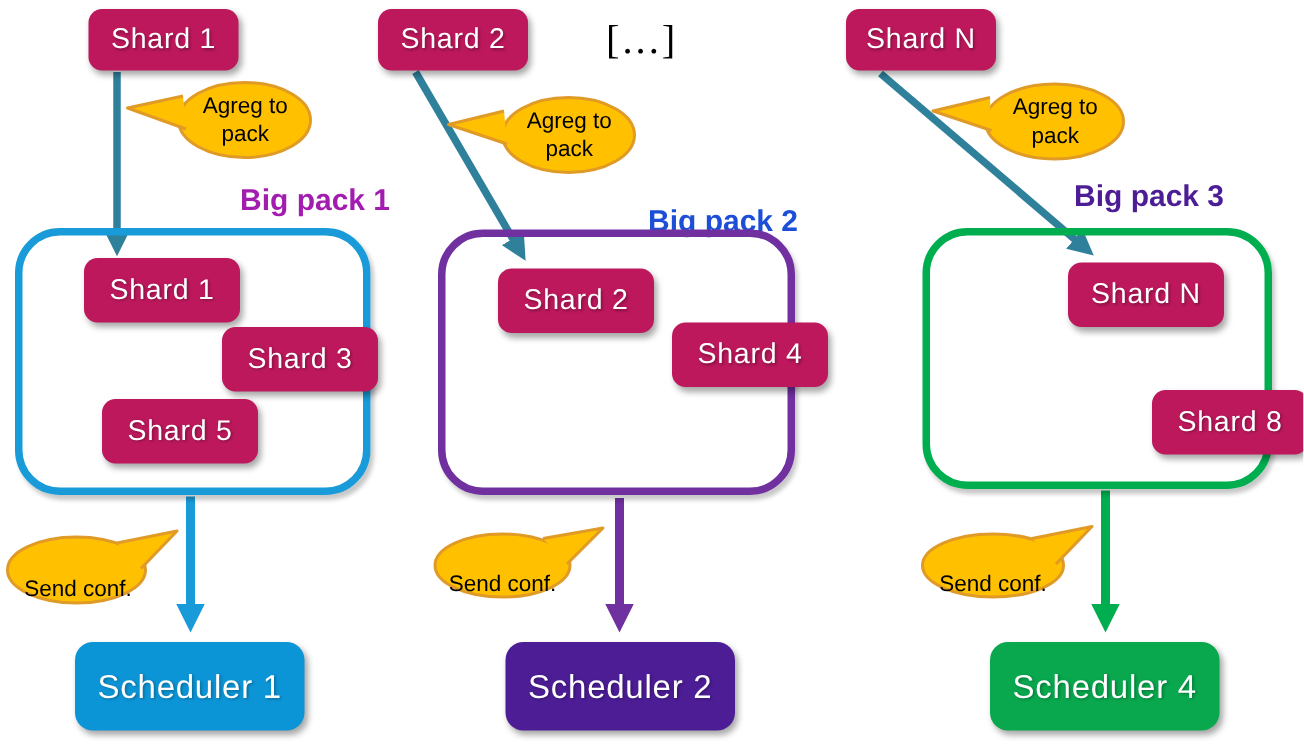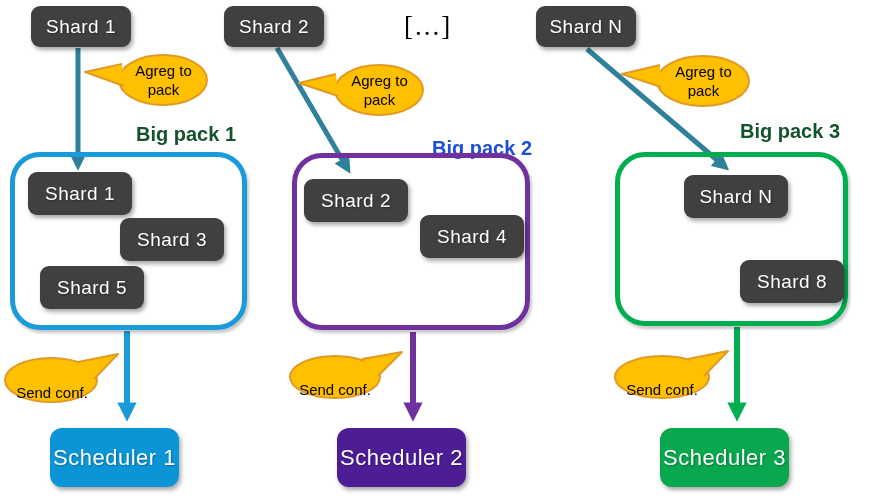--- a/index.html
+++ b/index.html
@@ -3,35 +3,36 @@
 <meta charset="utf-8">
 <style>
   html,body{margin:0;padding:0;background:#fff;}
   .stage{
     position:relative;width:869px;height:500px;background:#ffffff;
     font-family:"Liberation Sans",sans-serif;overflow:hidden;
   }
   .layer{position:absolute;left:0;top:0;z-index:1;}
   .shard{
     position:absolute;z-index:2;width:100px;height:41px;border-radius:9px;
-    background:#404040;color:#fff;display:flex;align-items:center;justify-content:center;
+    background:#be185d;color:#fff;display:flex;align-items:center;justify-content:center;
     font-size:19px;letter-spacing:.5px;
     box-shadow:2px 3px 4px rgba(0,0,0,.35);
     text-shadow:1px 1px 2px rgba(0,0,0,.35);
+    margin-left:28px;
   }
   .shard.inner{width:104px;height:43px;}
   .pack{
     position:absolute;z-index:2;border:5px solid;border-radius:30px;background:transparent;
     box-shadow:2px 3px 3px rgba(0,0,0,.22);
   }
   .pack-label{
     position:absolute;z-index:2;font-size:20px;font-weight:bold;white-space:nowrap;
   }
   .sched{
-    position:absolute;z-index:2;width:129px;height:59px;border-radius:12px;color:#fff;
+    position:absolute;z-index:2;width:153px;height:59px;border-radius:12px;color:#fff;
     display:flex;align-items:center;justify-content:center;font-size:22px;letter-spacing:.5px;
     box-shadow:2px 3px 4px rgba(0,0,0,.35);text-shadow:1px 1px 2px rgba(0,0,0,.3);
   }
   .bubble-text{
     position:absolute;z-index:3;color:#000;font-size:15px;line-height:19px;
     text-align:center;white-space:normal;
   }
   .bubble-text.single{white-space:nowrap;margin-top:12px;}
   .ellipsis{
     position:absolute;z-index:2;font-family:"Liberation Serif",serif;
@@ -100,32 +101,32 @@
 
   <div class="ellipsis" style="left:404px;top:11px">[...]</div>
 
   <div class="bubble-text" style="left:121px;top:61px;width:85px">Agreg to pack</div>
   <div class="bubble-text" style="left:337px;top:71px;width:85px">Agreg to pack</div>
   <div class="bubble-text" style="left:661px;top:62px;width:85px">Agreg to pack</div>
   <div class="bubble-text single" style="left:7px;top:371px;width:90px">Send conf.</div>
   <div class="bubble-text single" style="left:290px;top:368px;width:90px">Send conf.</div>
   <div class="bubble-text single" style="left:617px;top:368px;width:90px">Send conf.</div>
 
-  <div class="pack-label" style="left:136px;top:123px;color:#14532d">Big pack 1</div>
+  <div class="pack-label" style="left:160px;top:123px;color:#a21caf">Big pack 1</div>
   <div class="pack" style="left:10px;top:152px;width:227px;height:168px;border-color:#189BD8"></div>
   <div class="shard inner" style="left:28px;top:172px">Shard 1</div>
   <div class="shard inner" style="left:120px;top:218px">Shard 3</div>
   <div class="shard inner" style="left:40px;top:266px">Shard 5</div>
   <div class="sched" style="left:50px;top:428px;background:#0C95D6">Scheduler 1</div>
 
   <div class="pack-label" style="left:432px;top:137px;color:#1d4ed8">Big pack 2</div>
   <div class="pack" style="left:292px;top:153px;width:228px;height:167px;border-color:#7030A0"></div>
   <div class="shard inner" style="left:304px;top:179px">Shard 2</div>
   <div class="shard inner" style="left:420px;top:215px">Shard 4</div>
   <div class="sched" style="left:337px;top:428px;background:#4c1d95">Scheduler 2</div>
 
-  <div class="pack-label" style="left:740px;top:120px;color:#14532d">Big pack 3</div>
+  <div class="pack-label" style="left:716px;top:120px;color:#4c1d95">Big pack 3</div>
   <div class="pack" style="left:615px;top:152px;width:223px;height:164px;border-color:#00AD4F"></div>
   <div class="shard inner" style="left:684px;top:175px">Shard N</div>
   <div class="shard inner" style="left:740px;top:260px">Shard 8</div>
-  <div class="sched" style="left:660px;top:428px;background:#09A74E">Scheduler 3</div>
+  <div class="sched" style="left:660px;top:428px;background:#09A74E">Scheduler 4</div>
 
 </div>
 
 </body></html>

